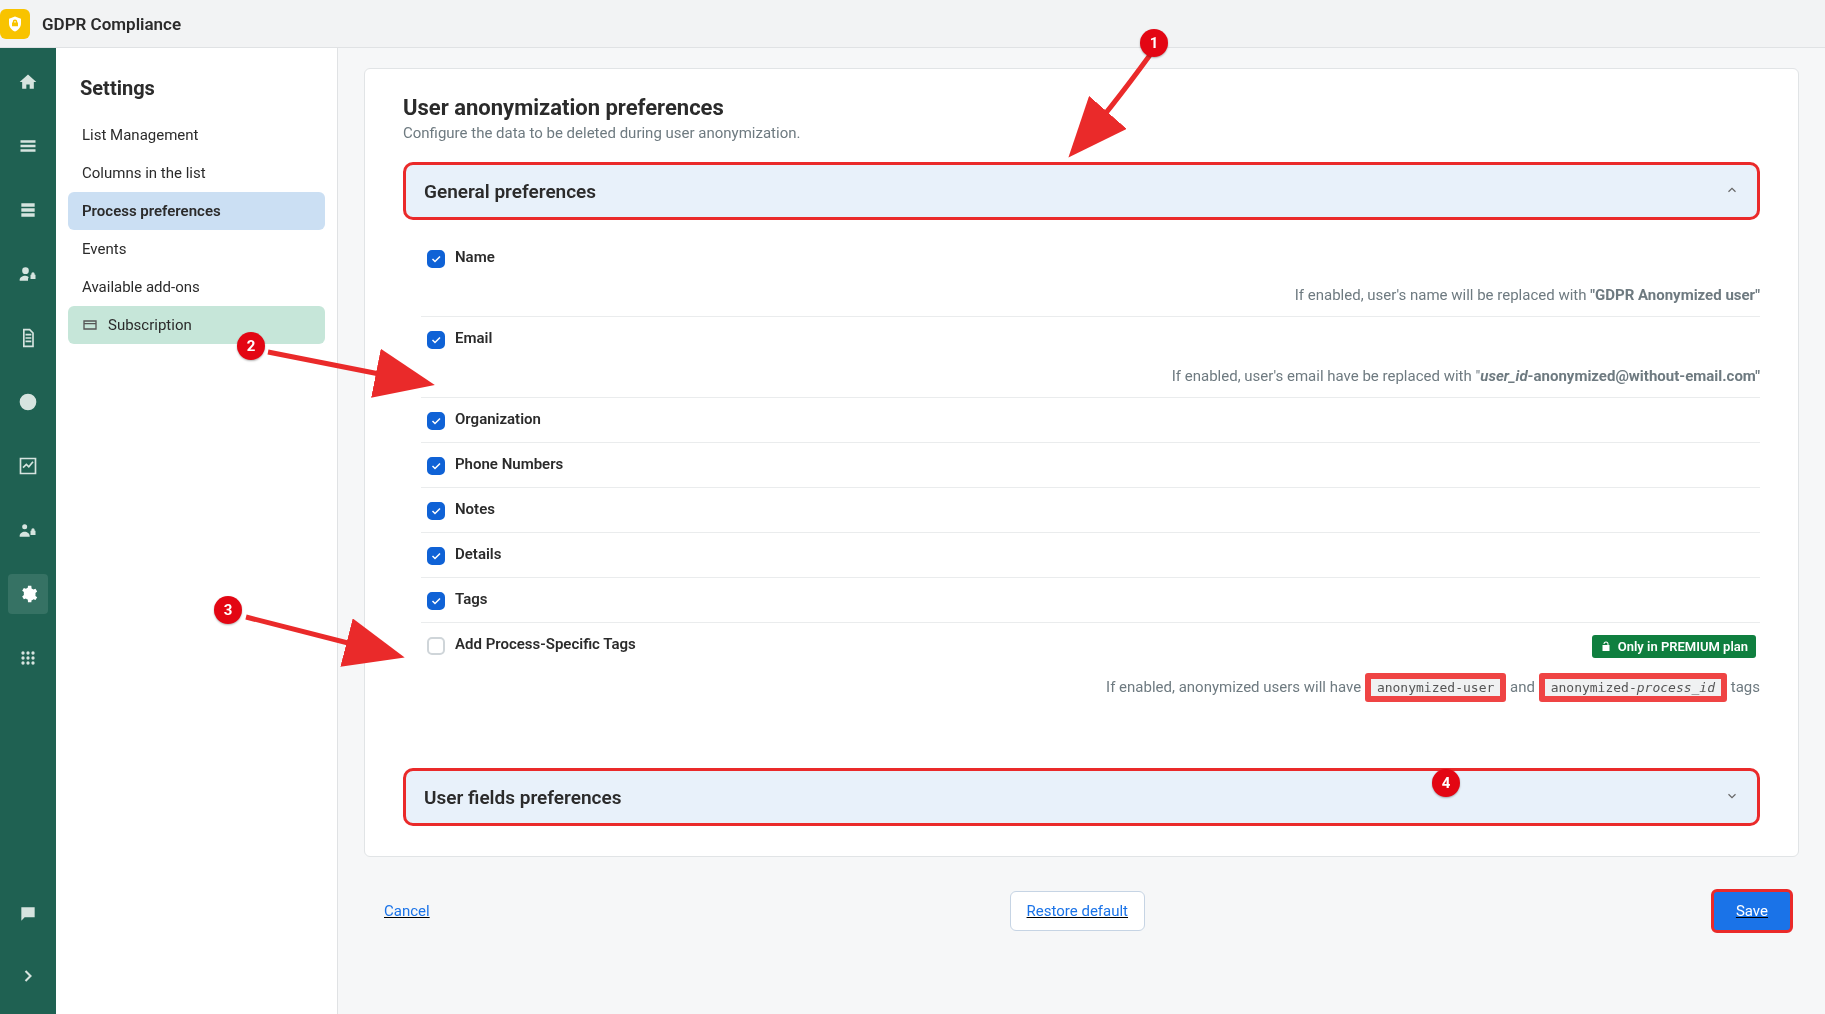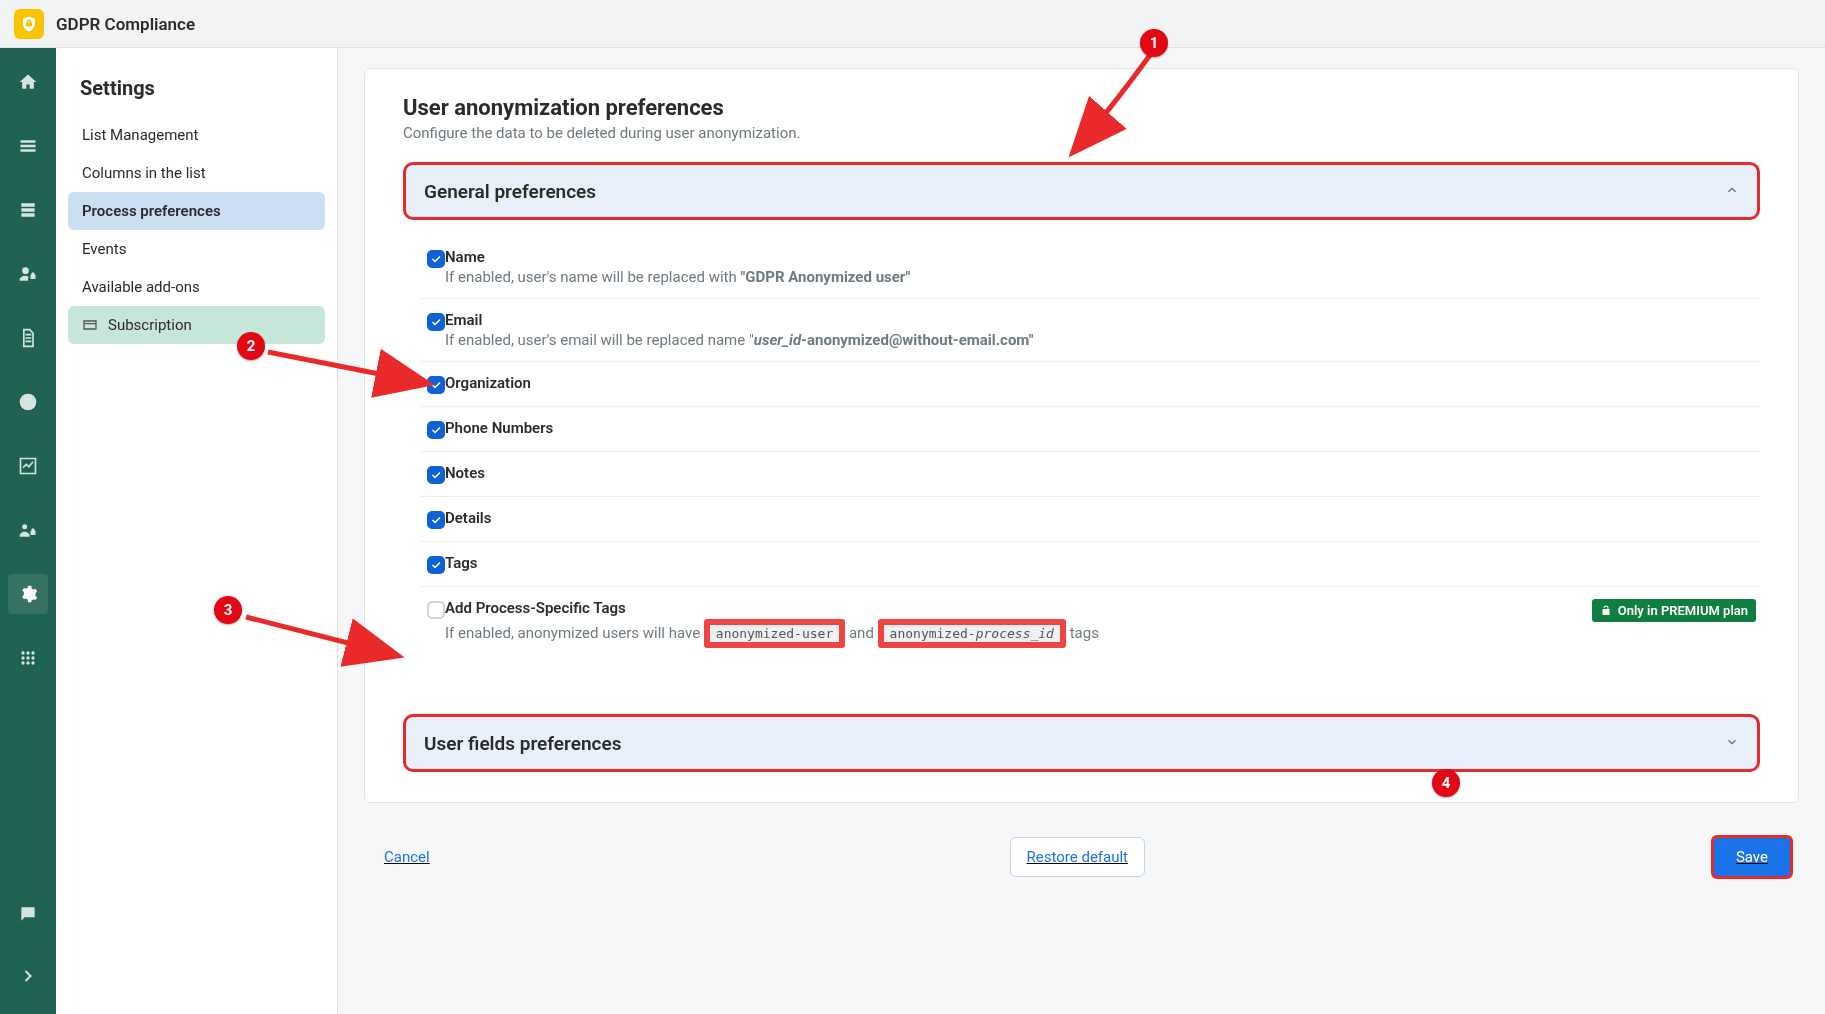--- a/index.html
+++ b/index.html
@@ -3,21 +3,21 @@
 <meta charset="utf-8">
 <style>
   * { box-sizing: border-box; margin: 0; padding: 0; }
   html, body { height: 100%; font-family: -apple-system, BlinkMacSystemFont, "Segoe UI", Roboto, Arial, sans-serif; background: #f6f7f8; }
   body { width: 1825px; height: 1014px; overflow: hidden; position: relative; }
 
   
   .top-header {
     position: absolute; top: 0; left: 0; right: 0; height: 48px;
     background: #f2f3f4; border-bottom: 1px solid #e0e2e4;
-    display: flex; align-items: center; padding-left: 14px; gap: 12px;
+    display: flex; align-items: center; gap: 12px;
   }
   .app-icon {
     width: 30px; height: 30px; background: #f8c300; border-radius: 6px;
     display: flex; align-items: center; justify-content: center;
     color: #fff; font-weight: 700;
   }
   .app-title { font-size: 17px; font-weight: 600; color: #2b2b2b; }
 
   
   .left-rail {
@@ -62,33 +62,33 @@
     border:3px solid #ea2a2a; border-radius:10px;
     background:#e8f1fa; padding:0 18px;
     display:flex; align-items:center; height:58px; cursor:pointer;
   }
   .acc-title { font-size:19px; font-weight:600; color:#2b2b2b; }
   .acc-arrow { margin-left:auto; color:#666; }
 
   .pref-list { padding: 16px 0 8px 18px; }
   .pref-item {
     border-bottom:1px solid #eaeced; padding:12px 0 12px 6px;
-    display:flex; align-items:flex-start; position:relative;
+    display:flex; align-items:flex-start; gap:10px; position:relative;
   }
   .pref-item:last-child { border-bottom:none; }
   .cbox {
     width:18px; height:18px; border-radius:5px; flex:0 0 18px; margin-top:2px;
     display:flex; align-items:center; justify-content:center;
     border:2px solid #0f62d6; background:#0f62d6;
   }
   .cbox svg { width:12px; height:12px; fill:#fff; }
   .cbox.unchecked { background:#fff; border-color:#cfd5d9; }
   .pref-body { flex:1; }
   .pref-label { font-size:15px; font-weight:600; color:#2b2b2b; }
-  .pref-desc { font-size:15px; color:#6e7a80; margin-top:2px; }
+  .pref-desc { font-size:15px; color:#6e7a80; margin-top:20px;text-align:right; }
   .code-tag {
     display:inline-block; background:#f0f1f2; border:6px solid #ef4444;
     padding:1px 6px; border-radius:3px; font-size:13px; color:#555;
     font-family: ui-monospace, Menlo, monospace;
   }
   .premium-badge {
     position:absolute; right:4px; top:12px;
     background:#0f7f3f; color:#fff; font-size:13px; font-weight:600;
     padding:4px 8px; border-radius:3px; display:flex; align-items:center; gap:6px;
   }
@@ -269,21 +269,21 @@
 
       <div class="pref-item">
         <div class="cbox">
             <svg viewBox="0 0 24 24">
               <path d="M5 12l5 5L20 7" stroke="#fff" stroke-width="3" fill="none"></path>
             </svg>
           </div>
         <div class="pref-body">
           <div class="pref-label">Email</div>
           <div class="pref-desc">
-            <span>If enabled, user's email will be replaced name "</span><strong><em>user_id</em><span>-anonymized@without-email.com"</span></strong>
+            <span>If enabled, user's email have be replaced with "</span><strong><em>user_id</em><span>-anonymized@without-email.com"</span></strong>
           </div>
         </div>
       </div>
 
       <div class="pref-item">
         <div class="cbox">
             <svg viewBox="0 0 24 24">
               <path d="M5 12l5 5L20 7" stroke="#fff" stroke-width="3" fill="none"></path>
             </svg>
           </div>

